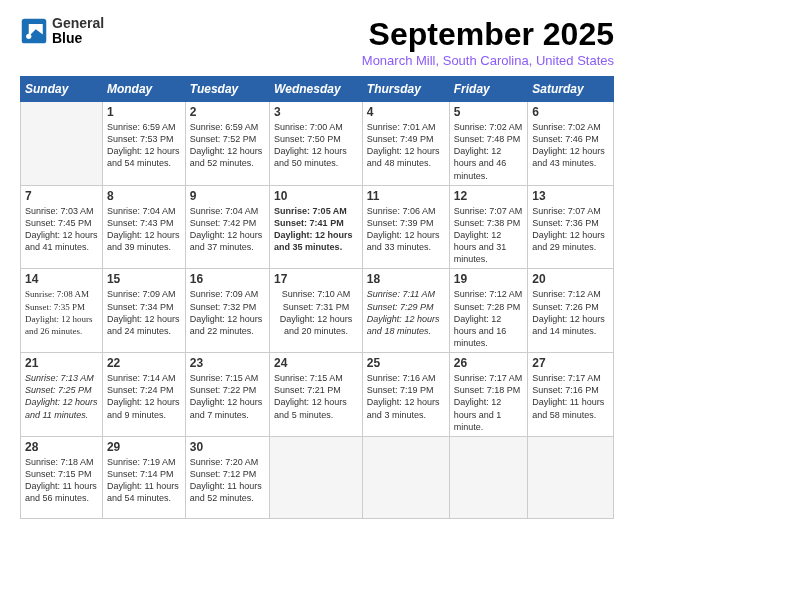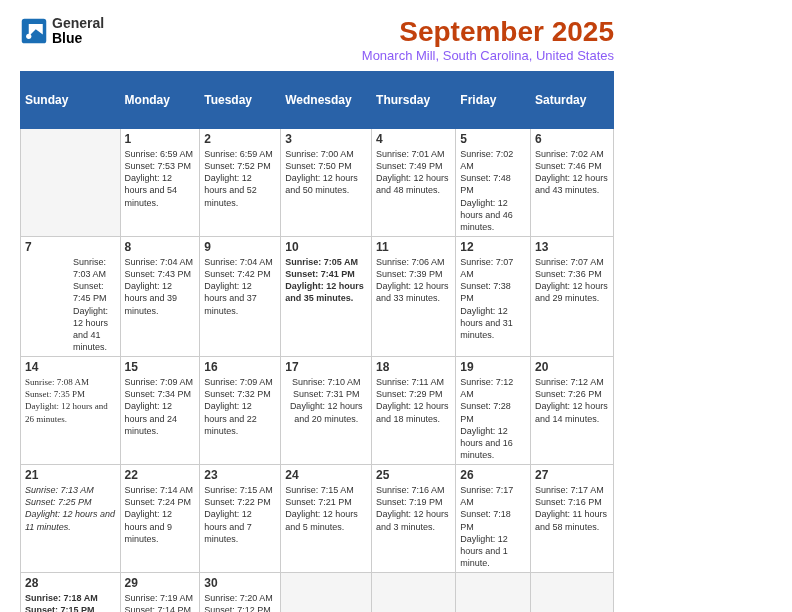--- a/index.html
+++ b/index.html
@@ -34,41 +34,42 @@
     }
     .logo-blue { color: #000000; }
     .logo-icon {
       width: 28px;
       height: 28px;
     }
     .title-block {
       text-align: right;
     }
     .month-title {
-      font-size: 28px;
+      font-size: 32px;
       font-weight: bold;
-      color: #c2410c;
+      color: #000000;
     }
     .location {
       font-size: 13px;
       color: #8b5cf6;
     }
     .calendar {
       width: 100%;
       border-collapse: collapse;
       border: 1px solid #ccc;
     }
     .calendar th {
       background: #2962a8;
       color: #fff;
       font-size: 12px;
       font-weight: bold;
-      padding: 21px 4px;
+      padding: 5px 4px;
       text-align: left;
       border: 1px solid #2962a8;
+      font-style: italic;
     }
     .calendar td {
       width: 108px;
       vertical-align: top;
       border: 1px solid #ccc;
       padding: 3px 4px;
       font-size: 9.5px;
       color: #333;
       height: 82px;
     }
@@ -160,21 +161,21 @@
           <td>
             <div class="day-num">6</div>
             <div class="day-info" style="white-space: pre-line;">Sunrise: 7:02 AM
 Sunset: 7:46 PM
 Daylight: 12 hours and 43 minutes.</div>
           </td>
         </tr>
         <tr class="week-row">
           <td>
             <div class="day-num">7</div>
-            <div class="day-info" style="white-space: pre-line; margin-left: 48px;">Sunrise: 7:03 AM
+            <div class="day-info" style="white-space: pre-line;">Sunrise: 7:03 AM
 Sunset: 7:45 PM
 Daylight: 12 hours and 41 minutes.</div>
           </td>
           <td>
             <div class="day-num">8</div>
             <div class="day-info" style="white-space: pre-line;">Sunrise: 7:04 AM
 Sunset: 7:43 PM
 Daylight: 12 hours and 39 minutes.</div>
           </td>
           <td>
@@ -228,21 +229,21 @@
 Daylight: 12 hours and 22 minutes.</div>
           </td>
           <td>
             <div class="day-num">17</div>
             <div class="day-info" style="white-space: pre-line; text-align: center;">Sunrise: 7:10 AM
 Sunset: 7:31 PM
 Daylight: 12 hours and 20 minutes.</div>
           </td>
           <td>
             <div class="day-num">18</div>
-            <div class="day-info" style="white-space: pre-line;">Sunrise: 7:11 AM
+            <div class="day-info" style="white-space: pre-line; font-style: italic;">Sunrise: 7:11 AM
 Sunset: 7:29 PM
 Daylight: 12 hours and 18 minutes.</div>
           </td>
           <td>
             <div class="day-num">19</div>
             <div class="day-info" style="white-space: pre-line;">Sunrise: 7:12 AM
 Sunset: 7:28 PM
 Daylight: 12 hours and 16 minutes.</div>
           </td>
           <td>
@@ -292,21 +293,21 @@
           <td>
             <div class="day-num">27</div>
             <div class="day-info" style="white-space: pre-line;">Sunrise: 7:17 AM
 Sunset: 7:16 PM
 Daylight: 11 hours and 58 minutes.</div>
           </td>
         </tr>
         <tr class="week-row">
           <td>
             <div class="day-num">28</div>
-            <div class="day-info" style="white-space: pre-line; font-weight: bold;">Sunrise: 7:18 AM
+            <div class="day-info" style="white-space: pre-line;">Sunrise: 7:18 AM
 Sunset: 7:15 PM
 Daylight: 11 hours and 56 minutes.</div>
           </td>
           <td>
             <div class="day-num">29</div>
             <div class="day-info" style="white-space: pre-line;">Sunrise: 7:19 AM
 Sunset: 7:14 PM
 Daylight: 11 hours and 54 minutes.</div>
           </td>
           <td>

